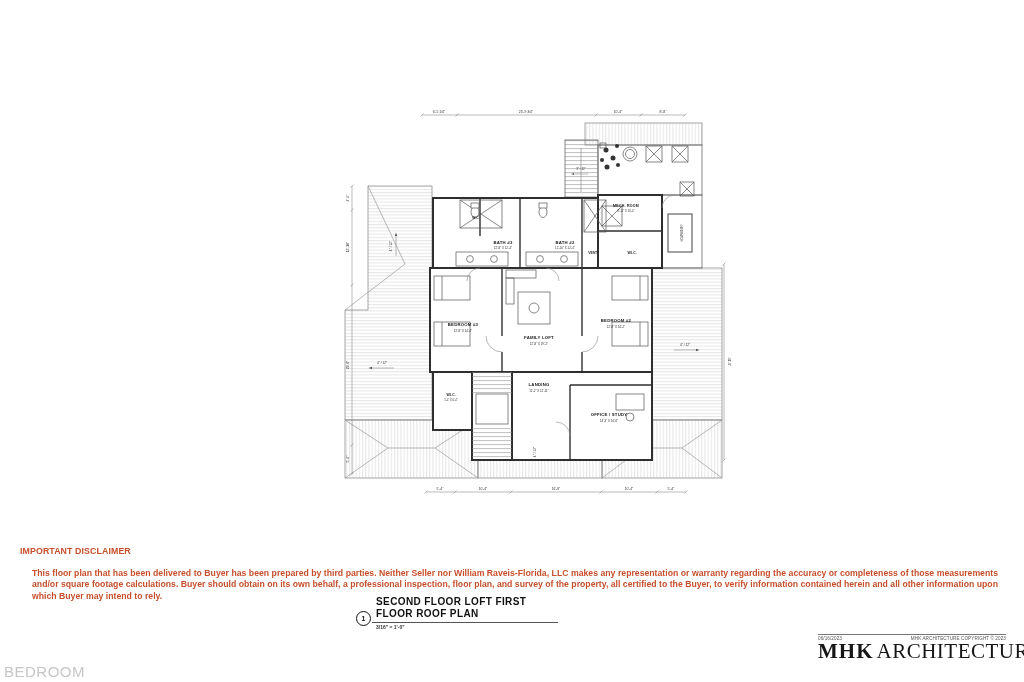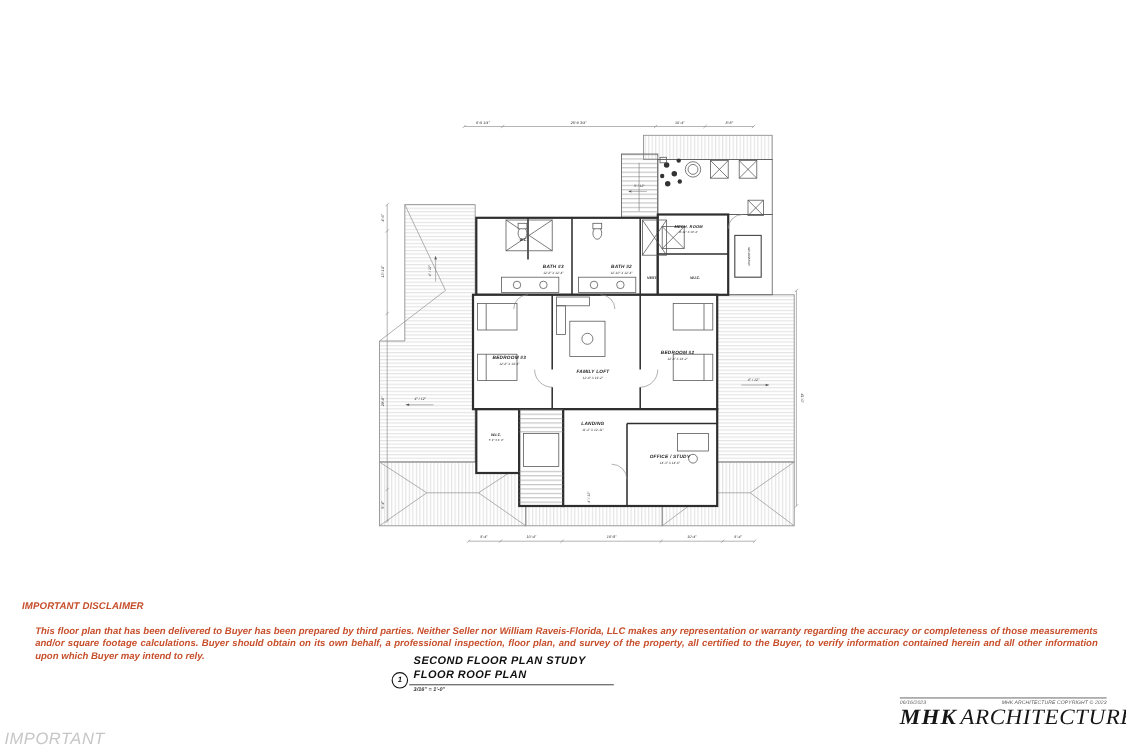--- a/index.html
+++ b/index.html
@@ -1,17 +1,17 @@
 <!DOCTYPE html>
 <html><head>
 <meta charset="utf-8">
 <style>
   html,body{margin:0;padding:0;background:#ffffff;}
   .sheet{position:relative;width:1024px;height:682px;background:#ffffff;overflow:hidden;
-         font-family:"Liberation Sans",sans-serif;font-style:italic;}
+         font-family:"Liberation Sans",sans-serif;}
   .plan-wrap{position:absolute;left:330px;top:96px;width:402px;height:420px;}
   .plan-wrap svg{width:100%;height:100%;display:block;}
 
   
   .disclaimer{position:absolute;left:20px;top:546px;width:990px;color:#c74f2c;}
   .disclaimer h4{margin:0 0 1px 0;font-size:8.8px;font-weight:bold;letter-spacing:.1px;}
   .disclaimer p{margin:12px;font-size:8.7px;font-weight:bold;line-height:11.4px;text-align:justify;}
 
   
   .title-block{position:absolute;left:356px;top:596px;}
@@ -266,35 +266,35 @@
   </svg>
   </div>
 
   <div class="disclaimer">
     <h4>IMPORTANT DISCLAIMER</h4>
     <p>This floor plan that has been delivered to Buyer has been prepared by third parties. Neither Seller nor William Raveis-Florida, LLC makes any representation or warranty regarding the accuracy or completeness of those measurements and/or square footage calculations. Buyer should obtain on its own behalf, a professional inspection, floor plan, and survey of the property, all certified to the Buyer, to verify information contained herein and all other information upon which Buyer may intend to rely.</p>
   </div>
 
   <div class="title-block">
     <div class="tb-titles">
-      <div>SECOND FLOOR PLAN STUDY</div>
+      <div>SECOND FLOOR LOFT FIRST</div>
       <div>FLOOR ROOF PLAN</div>
     </div>
     <div class="tb-circle">
       <span>1</span>
     </div>
     <div class="tb-line"></div>
     <div class="tb-scale">3/16" = 1'-0"</div>
   </div>
 
   <div class="logo-block">
     <div class="logo-meta">
       <span>06/16/2023</span>
       <span>MHK ARCHITECTURE COPYRIGHT © 2023</span>
     </div>
     <div class="logo-name">
       <span class="mhk">MHK</span><span>ARCHITECTURE</span>
     </div>
   </div>
 
-  <div class="watermark">IMPORTANT</div>
+  <div class="watermark">BEDROOM</div>
 
 </div>
 
 </body></html>

